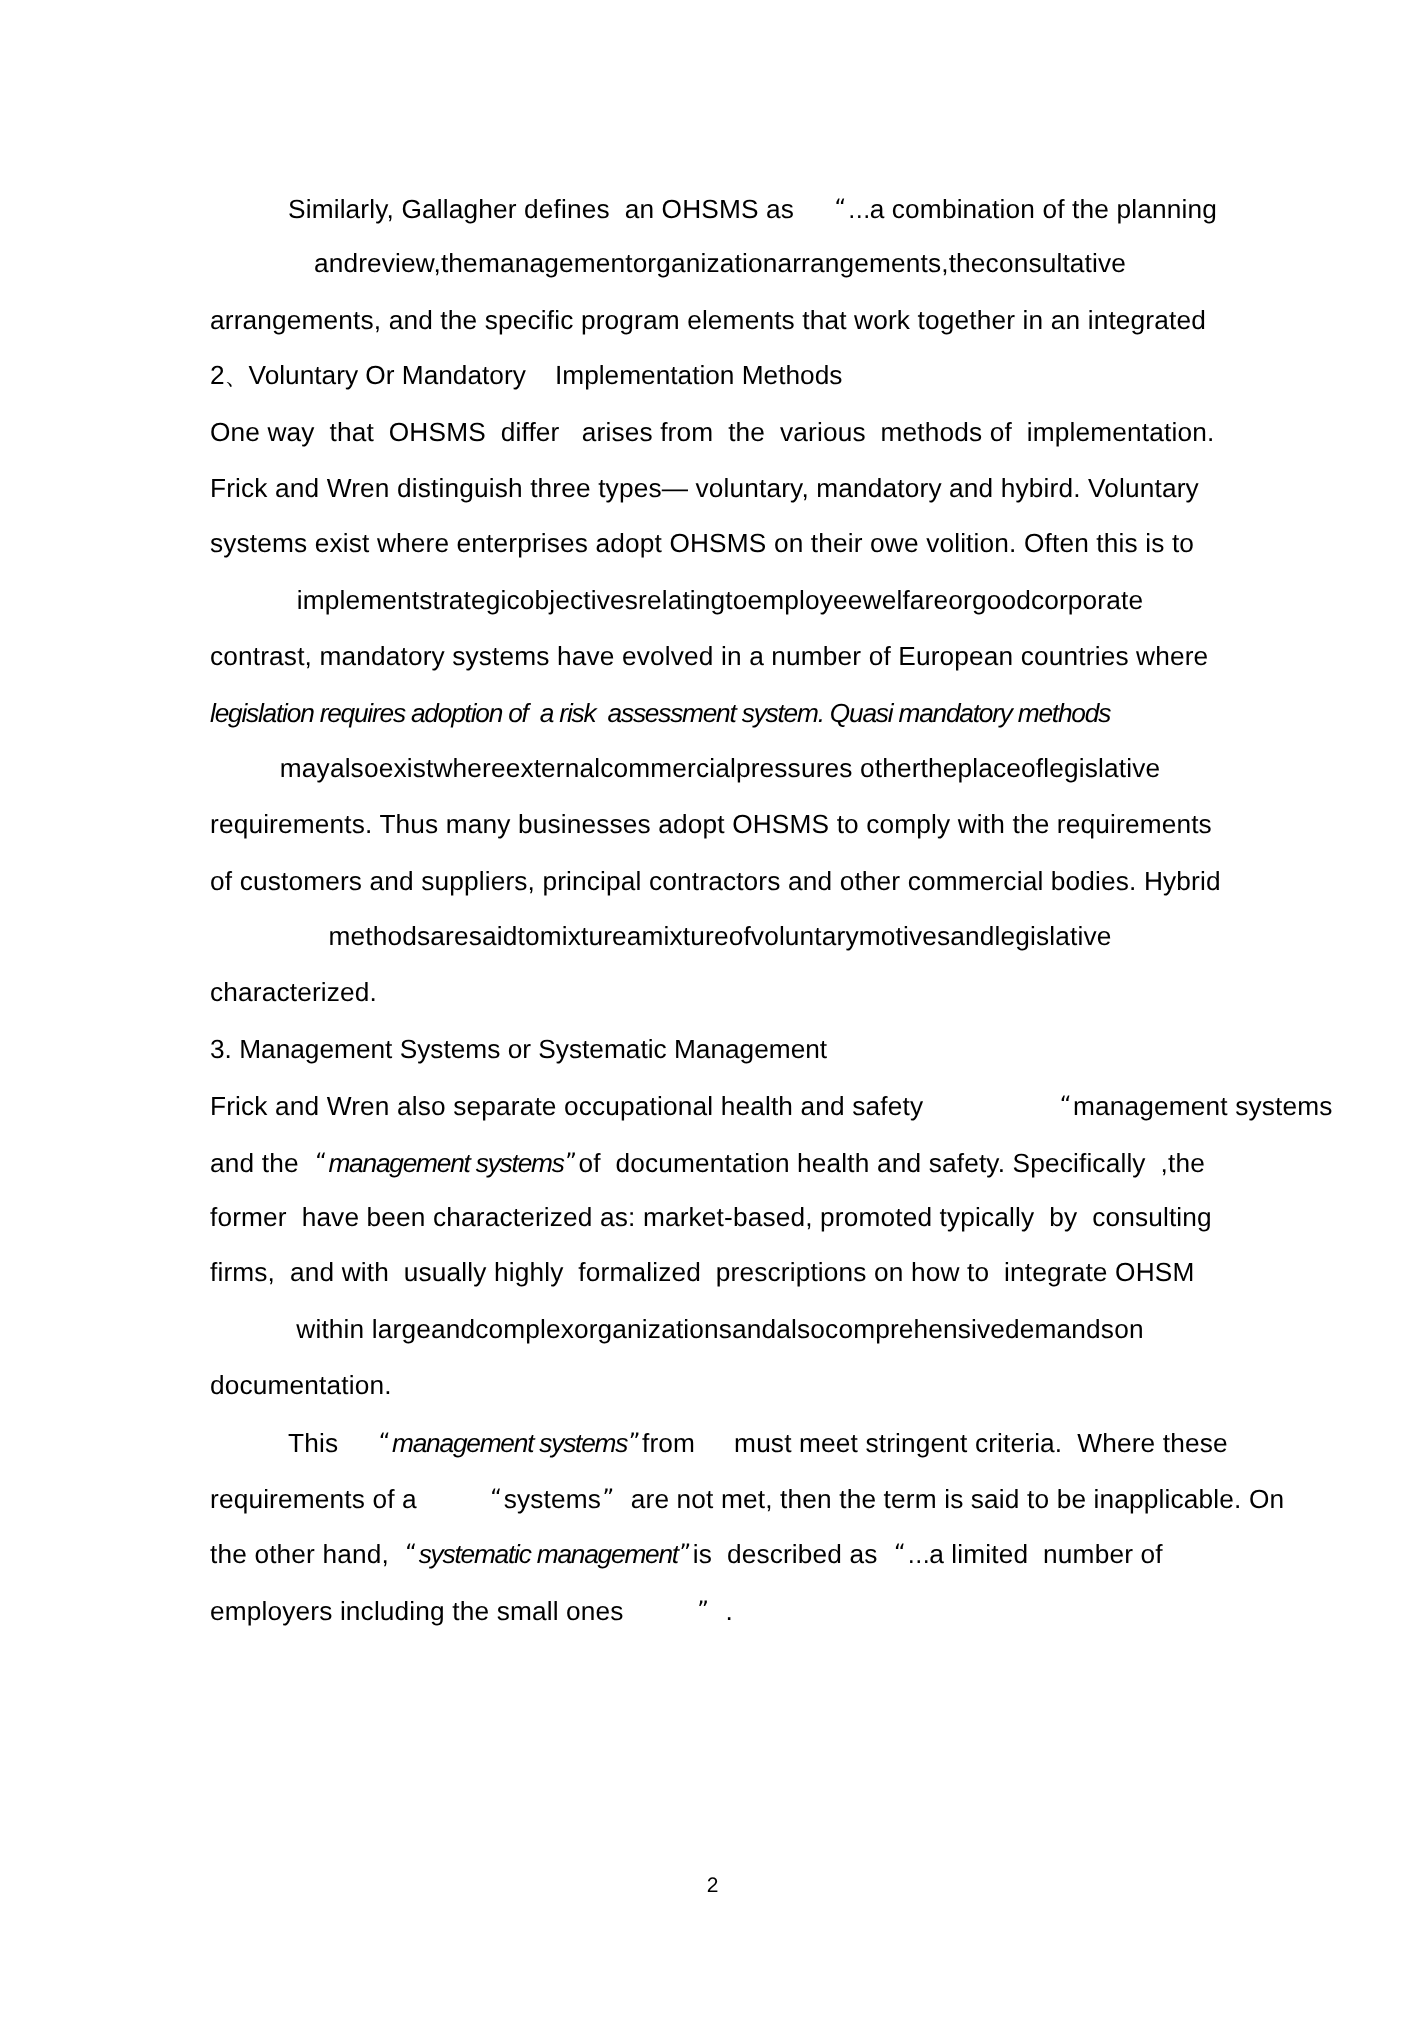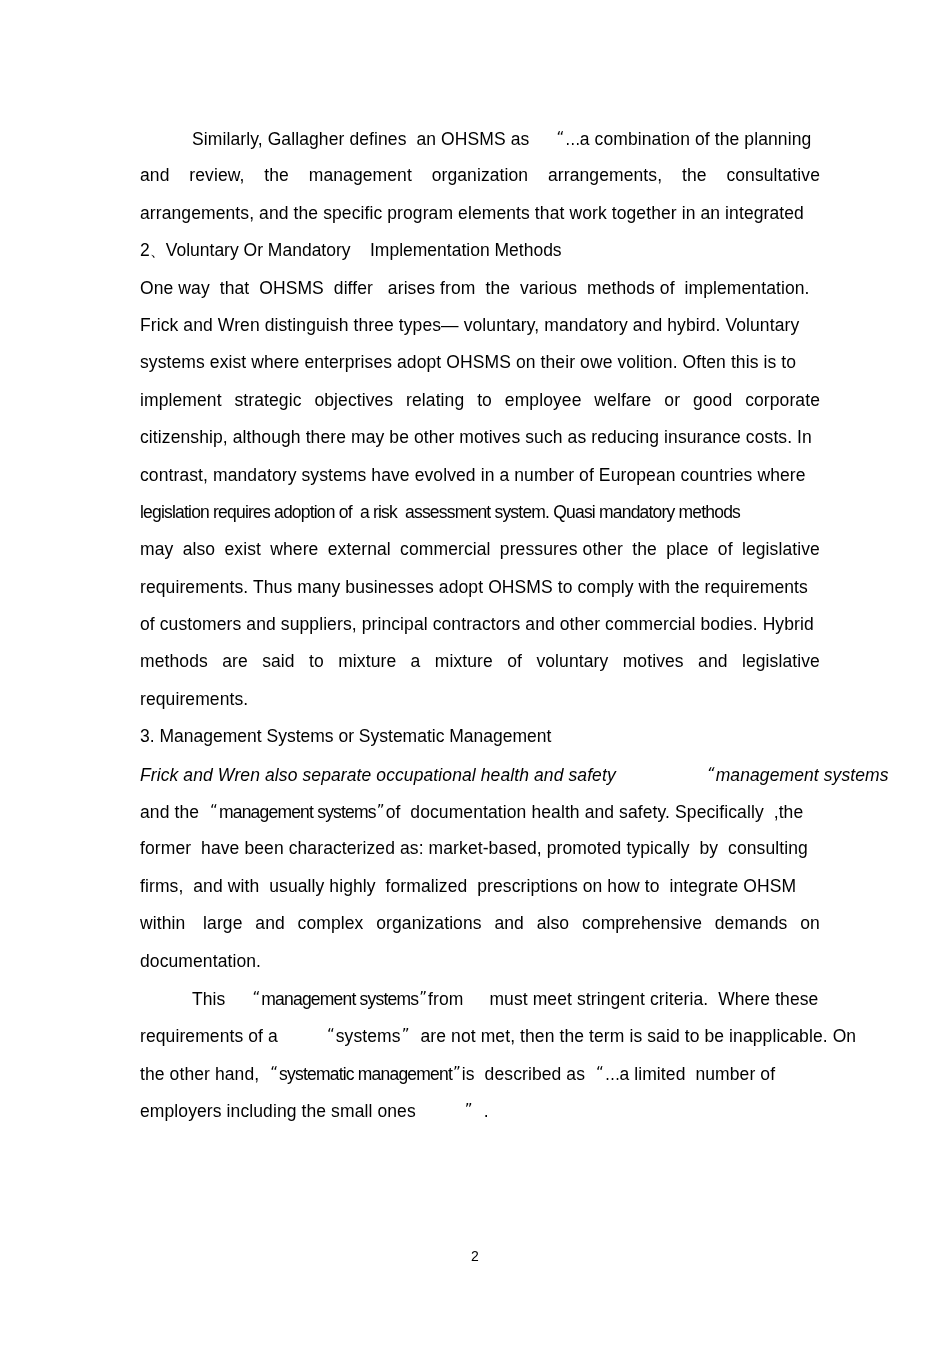--- a/index.html
+++ b/index.html
@@ -37,30 +37,29 @@
   .line {
     white-space: pre;
     height: 37.4px;
     line-height: 37.4px;
     letter-spacing: 0.1px;
   }
 
   
   .line.j {
     display: flex;
-    justify-content: space-between;
+    justify-content: center;
     white-space: pre;
   }
 
   .line.j > span { white-space: pre; }
 
   
   .line.overflow {
     width: 810px;
-    font-style: italic;
   }
 
   .indent {
     display: inline-block;
     width: 52px;
   }
 
   .heading {
     white-space: pre;
     height: 37.4px;
@@ -82,21 +81,21 @@
     letter-spacing: -0.5px;
   }
 
   
   .cjk {
     font-family: "DejaVu Sans", sans-serif;
     font-size: 16px;
   }
 
   
-  .tight { letter-spacing: -0.8px; }
+  .tight { letter-spacing: -0.8px; font-style: italic; }
   .gap-sm { display: inline-block; width: 10px; }
   .gap-md { display: inline-block; width: 26px; }
   .gap-lg { display: inline-block; width: 48px; }
   .gap-xl { display: inline-block; width: 90px; }
 
   #page-number {
     position: absolute;
     top: 1248px;
     left: 0;
     width: 950px;
@@ -140,21 +139,20 @@
       <span>objectives</span>
       <span>relating</span>
       <span>to</span>
       <span>employee</span>
       <span>welfare</span>
       <span>or</span>
       <span>good</span>
       <span>corporate</span>
     </div>
 
-    <div class="line">citizenship, although there may be other motives such as reducing insurance costs. In</div>
     <div class="line">contrast, mandatory systems have evolved in a number of European countries where</div>
     <div class="line tight">legislation requires adoption of  a risk  assessment system. Quasi mandatory methods</div>
 
     <div class="line j">
       <span>may</span>
       <span>also</span>
       <span>exist</span>
       <span>where</span>
       <span>external</span>
       <span>commercial</span>
@@ -176,21 +174,21 @@
       <span>mixture</span>
       <span>a</span>
       <span>mixture</span>
       <span>of</span>
       <span>voluntary</span>
       <span>motives</span>
       <span>and</span>
       <span>legislative</span>
     </div>
 
-    <div class="line">requirements.</div>
+    <div class="line">characterized.</div>
 
     <div class="heading">3. Management Systems or Systematic Management</div>
 
 
     <div class="line overflow"><span>Frick and Wren also separate occupational health and safety</span><span class="gap-xl"></span><span class="cq">“</span><span>management systems</span></div>
 
     <div class="line"><span>and the</span><span class="gap-sm"></span><span class="cq">“</span><span class="tight">management systems</span><span class="cq">”</span><span>of  documentation health and safety. Specifically  ,the</span></div>
 
     <div class="line">former  have been characterized as: market-based, promoted typically  by  consulting</div>
     <div class="line">firms,  and with  usually highly  formalized  prescriptions on how to  integrate OHSM</div>

